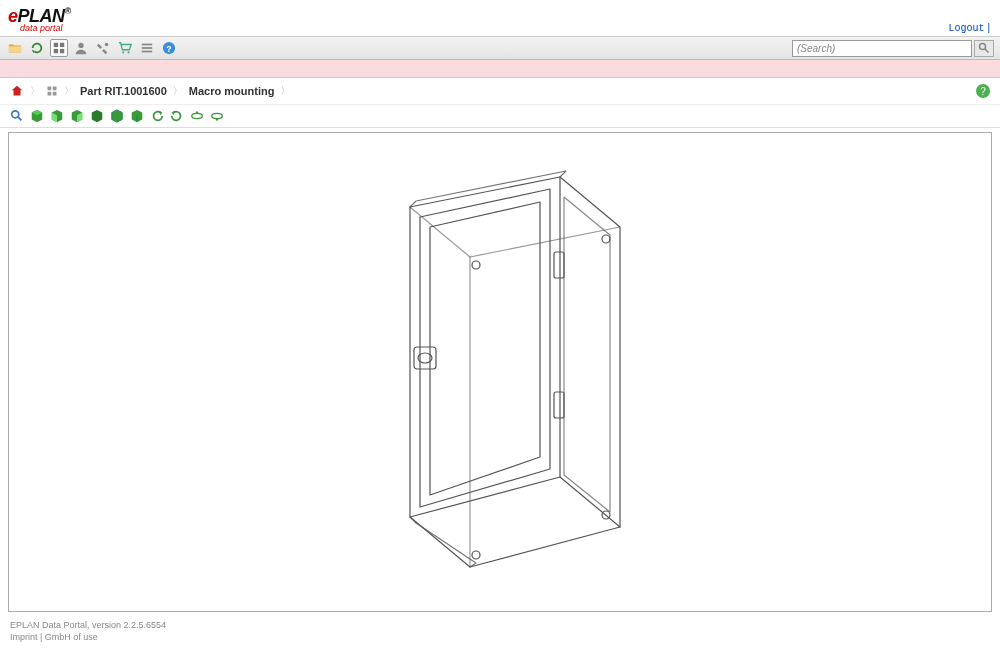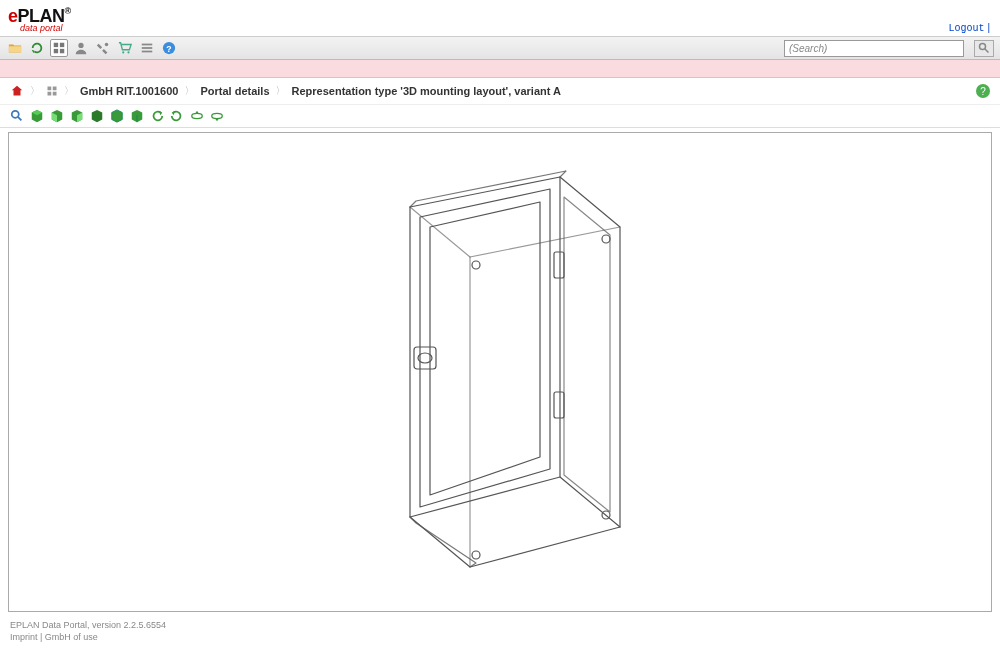--- a/index.html
+++ b/index.html
@@ -12,20 +12,21 @@
       height: 653px;
       overflow: hidden;
     }
     .header-logo {
       padding: 6px 8px;
       height: 36px;
     }
     .logo-text {
       font-family: Arial, sans-serif;
       font-weight: bold;
+      font-style: italic;
       font-size: 18px;
       color: #b20000;
       letter-spacing: -0.5px;
     }
     .logo-e { color: #c00; }
     .logo-plan { color: #111; }
     .logo-sub {
       font-size: 9px;
       color: #c00;
       font-style: italic;
@@ -66,21 +67,21 @@
       border-radius: 2px;
     }
     .toolbar-main .icon-btn.active {
       background: #fff;
       border: 1px solid #999;
     }
     .search-box {
       margin-left: auto;
       display: flex;
       align-items: flex-end;
-      gap: 10px;
+      gap: 2px;
     }
     .search-box input {
       width: 180px;
       height: 17px;
       font-size: 10px;
       padding: 1px 4px;
       border: 1px solid #999;
       color: #888;
       font-style: italic;
     }
@@ -244,25 +245,24 @@
   <span class="sep">〉</span>
   <span>
     <svg class="smicon" width="12" height="12" viewBox="0 0 16 16">
         <rect x="2" y="2" width="5" height="5" fill="#999"></rect>
         <rect x="9" y="2" width="5" height="5" fill="#999"></rect>
         <rect x="2" y="9" width="5" height="5" fill="#999"></rect>
         <rect x="9" y="9" width="5" height="5" fill="#999"></rect>
       </svg>
   </span>
   <span class="sep">〉</span>
-  <span class="crumb">GmbH RIT.1001600</span>
+  <span class="crumb">Part RIT.1001600</span>
   <span class="sep">〉</span>
-  <span class="crumb">Portal details</span>
+  <span class="crumb">Macro mounting</span>
   <span class="sep">〉</span>
-  <span class="crumb">Representation type '3D mounting layout', variant A</span>
   <span class="help-right">?</span>
 </div>
 
 <div class="view-toolbar">
   <span class="vicon">
     <svg width="14" height="14" viewBox="0 0 16 16">
         <circle cx="6" cy="6" r="4" fill="none" stroke="#3a7abd" stroke-width="2"></circle>
         <line x1="9" y1="9" x2="13" y2="13" stroke="#3a7abd" stroke-width="2"></line>
       </svg>
   </span>

